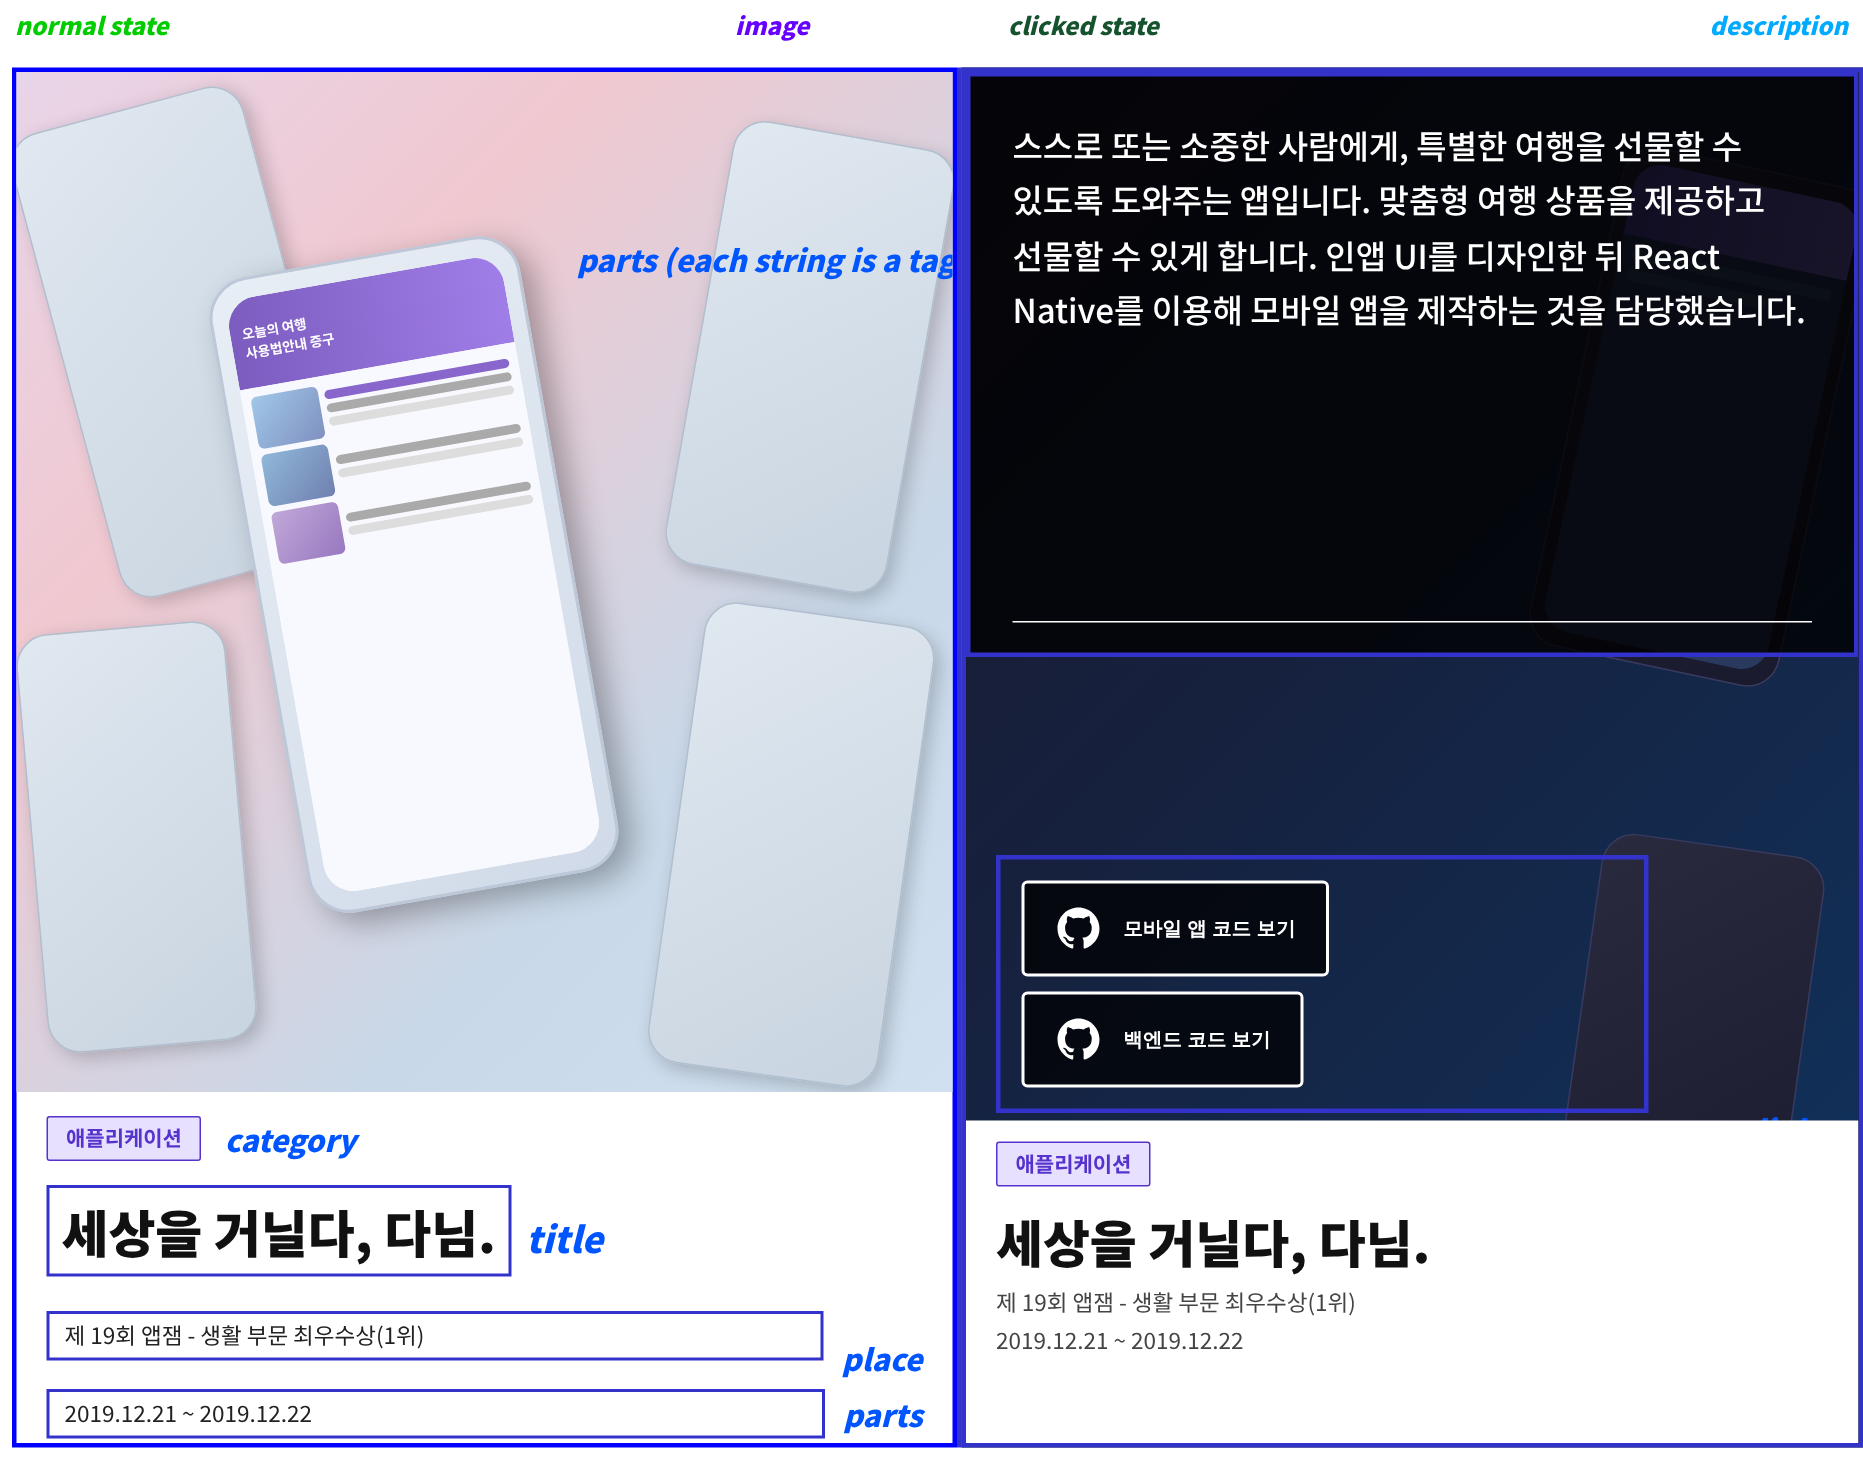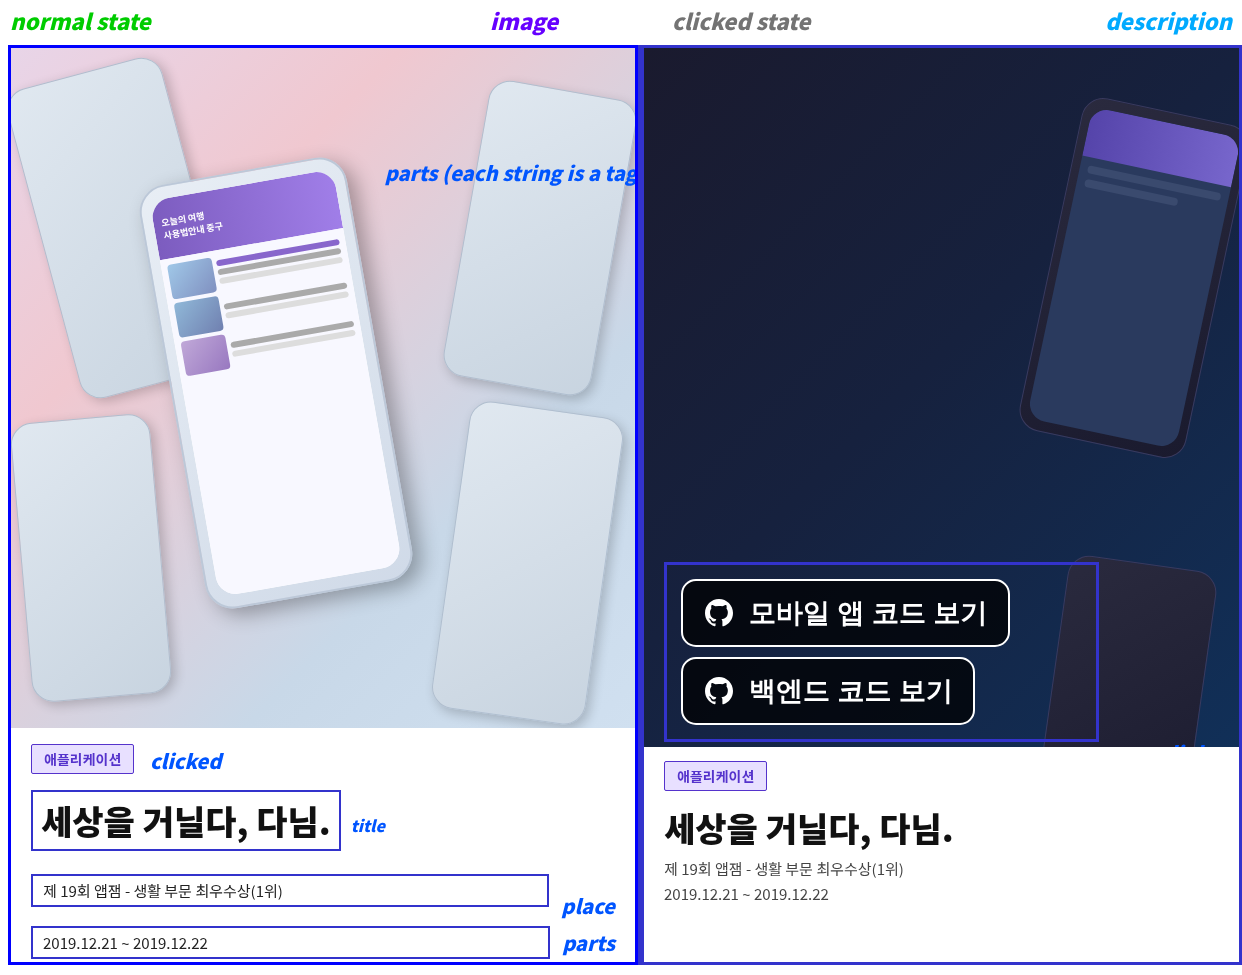--- a/index.html
+++ b/index.html
@@ -8,27 +8,27 @@
       min-height: 975px;
       background: #fff;
       font-family: 'Apple SD Gothic Neo', 'Noto Sans KR', sans-serif;
       position: relative;
       overflow: hidden;
     }
 
     .annotation-label {
       position: absolute;
       font-weight: 900;
-      font-size: 22px;
+      font-size: 16px;
       font-style: italic;
     }
 
     .label-normal { color: #00cc00; top: 4px; left: 10px; }
     .label-image { color: #6600ff; top: 4px; left: 490px; }
-    .label-clicked { color: #737373; top: 4px; left: 672px; }
+    .label-clicked { color: #14532d; top: 4px; left: 672px; }
     .label-description { color: #00aaff; top: 4px; right: 10px; }
 
     .main-layout {
       display: flex;
       width: 1242px;
       height: 975px;
       padding-top: 40px;
     }
 
     
@@ -235,21 +235,21 @@
       border: 2px solid #3333cc;
       padding: 4px 8px;
       display: inline-block;
       margin-bottom: 8px;
     }
 
     .title-label {
       display: inline-block;
       margin-left: 10px;
       font-weight: 900;
-      font-size: 16px;
+      font-size: 24px;
       color: #0055ff;
       font-style: italic;
       vertical-align: middle;
     }
 
     .place-row {
       border: 2px solid #3333cc;
       padding: 4px 10px;
       font-size: 15px;
       color: #222;
@@ -381,26 +381,26 @@
       padding: 14px 14px;
       background: transparent;
     }
 
     .link-button {
       display: flex;
       align-items: center;
       gap: 14px;
       background: rgba(0,0,0,0.75);
       border: 2.5px solid #ffffff;
-      border-radius: 15px;
+      border-radius: 4px;
       padding: 14px 20px;
       margin-bottom: 10px;
       cursor: pointer;
       color: #ffffff;
-      font-size: 27px;
+      font-size: 13px;
       font-weight: 700;
     }
 
     .link-button:last-child {
       margin-bottom: 0;
     }
 
     .github-icon {
       width: 32px;
       height: 32px;
@@ -509,21 +509,21 @@
           </div>
         </div>
       </div>
 
       <div class="tags-label">parts (each string is a tag)</div>
     </div>
 
     <div class="bottom-info">
       <div style="margin-bottom: 8px;">
         <span class="category-badge">애플리케이션</span>
-        <span class="category-label">clicked</span>
+        <span class="category-label">category</span>
       </div>
       <div style="margin-bottom: 8px; display: flex; align-items: center;">
         <span class="project-title">세상을 거닐다, 다님.</span>
         <span class="title-label">title</span>
       </div>
       <div style="display: flex; align-items: center; margin-bottom: 6px;">
         <div class="place-row" style="flex: 1;">
           <span>제 19회 앱잼 - 생활 부문 최우수상(1위)</span>
         </div>
         <span class="place-label">place</span>
@@ -548,20 +548,24 @@
           <div style="height: 50px; background: linear-gradient(90deg, #5544aa, #7766cc);"></div>
           <div style="padding: 8px;">
             <div style="height: 8px; background: #3a4a6e; border-radius: 4px; margin-bottom: 6px;"></div>
             <div style="height: 8px; background: #3a4a6e; border-radius: 4px; margin-bottom: 6px; width: 70%;"></div>
           </div>
         </div>
       </div>
       <div class="clicked-bg-phone clicked-bg-phone-2"></div>
     </div>
 
+    <div class="description-box">
+      <p class="description-text">스스로 또는 소중한 사람에게, 특별한 여행을 선물할 수 있도록 도와주는 앱입니다. 맞춤형 여행 상품을 제공하고 선물할 수 있게 합니다. 인앱 UI를 디자인한 뒤 React Native를 이용해 모바일 앱을 제작하는 것을 담당했습니다.</p>
+      <hr class="description-divider">
+    </div>
 
     <div class="links-box">
       <button class="link-button">
         <svg class="github-icon" viewBox="0 0 32 32" fill="white">
           <path d="M16 2C8.27 2 2 8.27 2 16c0 6.19 4.01 11.43 9.57 13.29.7.13.95-.3.95-.67v-2.34c-3.89.85-4.71-1.87-4.71-1.87-.63-1.61-1.54-2.04-1.54-2.04-1.26-.86.1-.84.1-.84 1.39.1 2.12 1.43 2.12 1.43 1.24 2.12 3.24 1.51 4.03 1.15.13-.9.48-1.51.88-1.86-3.1-.35-6.36-1.55-6.36-6.9 0-1.52.54-2.77 1.43-3.74-.14-.35-.62-1.77.14-3.69 0 0 1.17-.37 3.83 1.43a13.3 13.3 0 0 1 3.5-.47c1.19.01 2.38.16 3.5.47 2.66-1.8 3.83-1.43 3.83-1.43.76 1.92.28 3.34.14 3.69.89.97 1.43 2.22 1.43 3.74 0 5.36-3.27 6.55-6.38 6.89.5.43.95 1.28.95 2.58v3.83c0 .37.25.81.96.67C25.99 27.43 30 22.19 30 16 30 8.27 23.73 2 16 2z"></path>
         </svg>
         <span>모바일 앱 코드 보기</span>
       </button>
       <button class="link-button">
         <svg class="github-icon" viewBox="0 0 32 32" fill="white">

